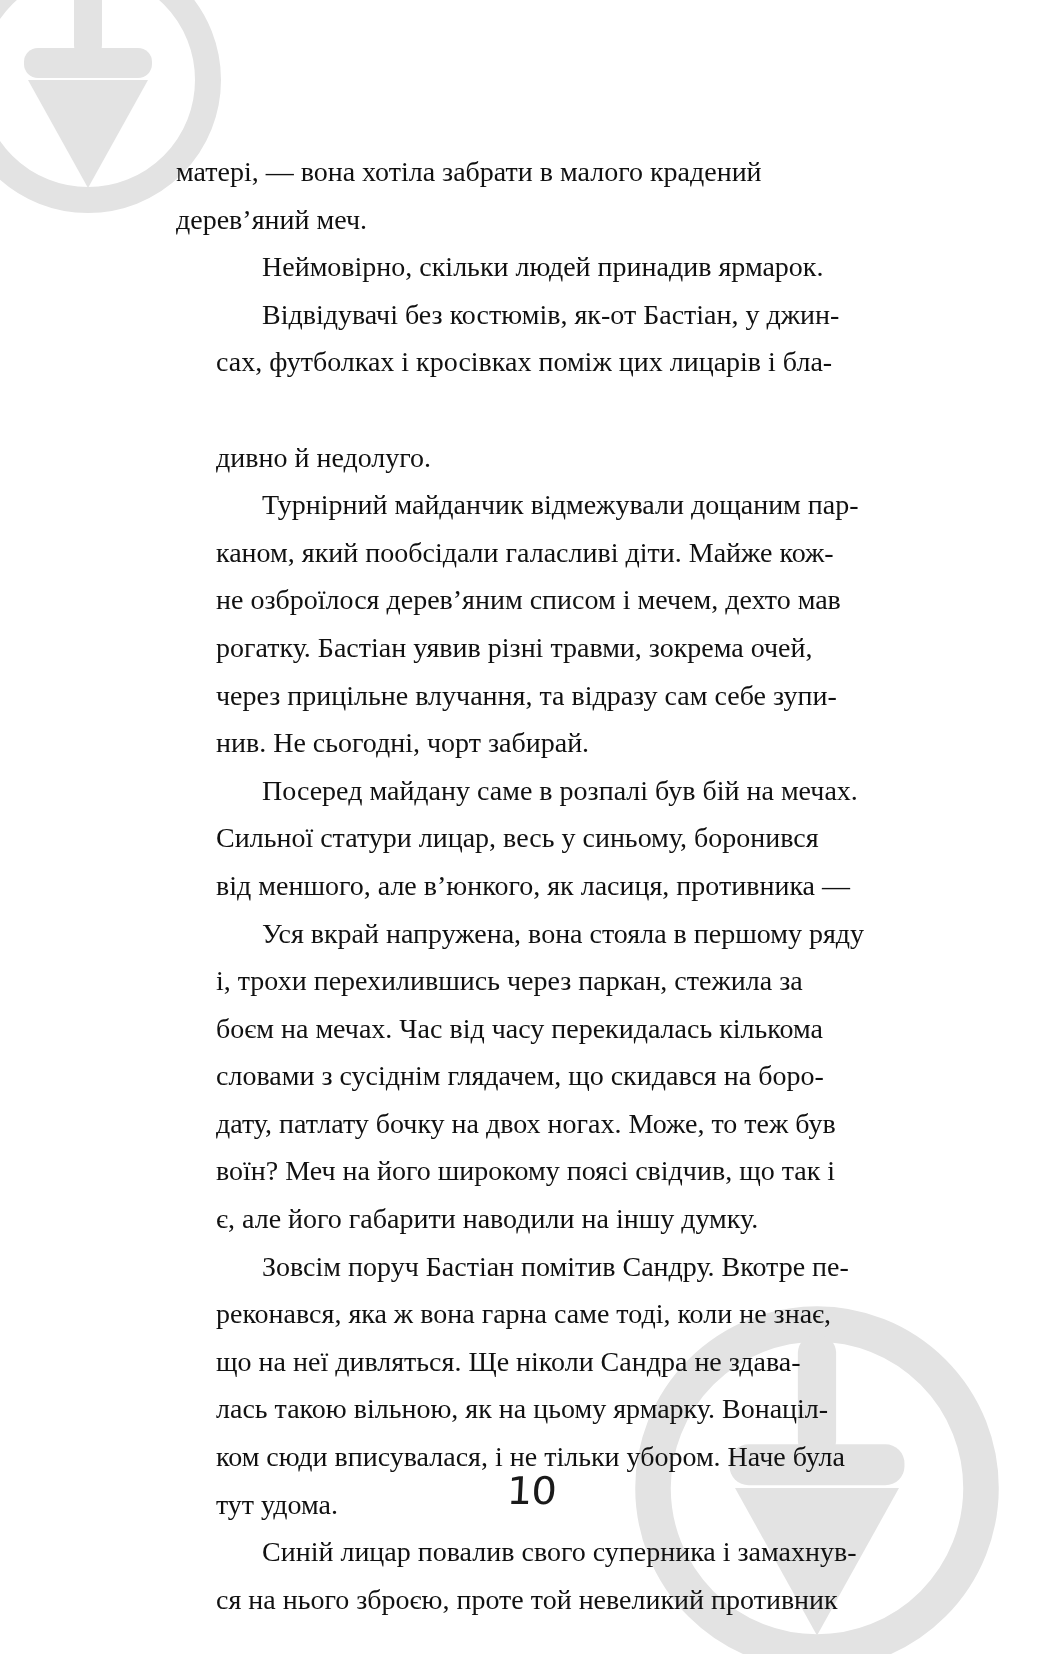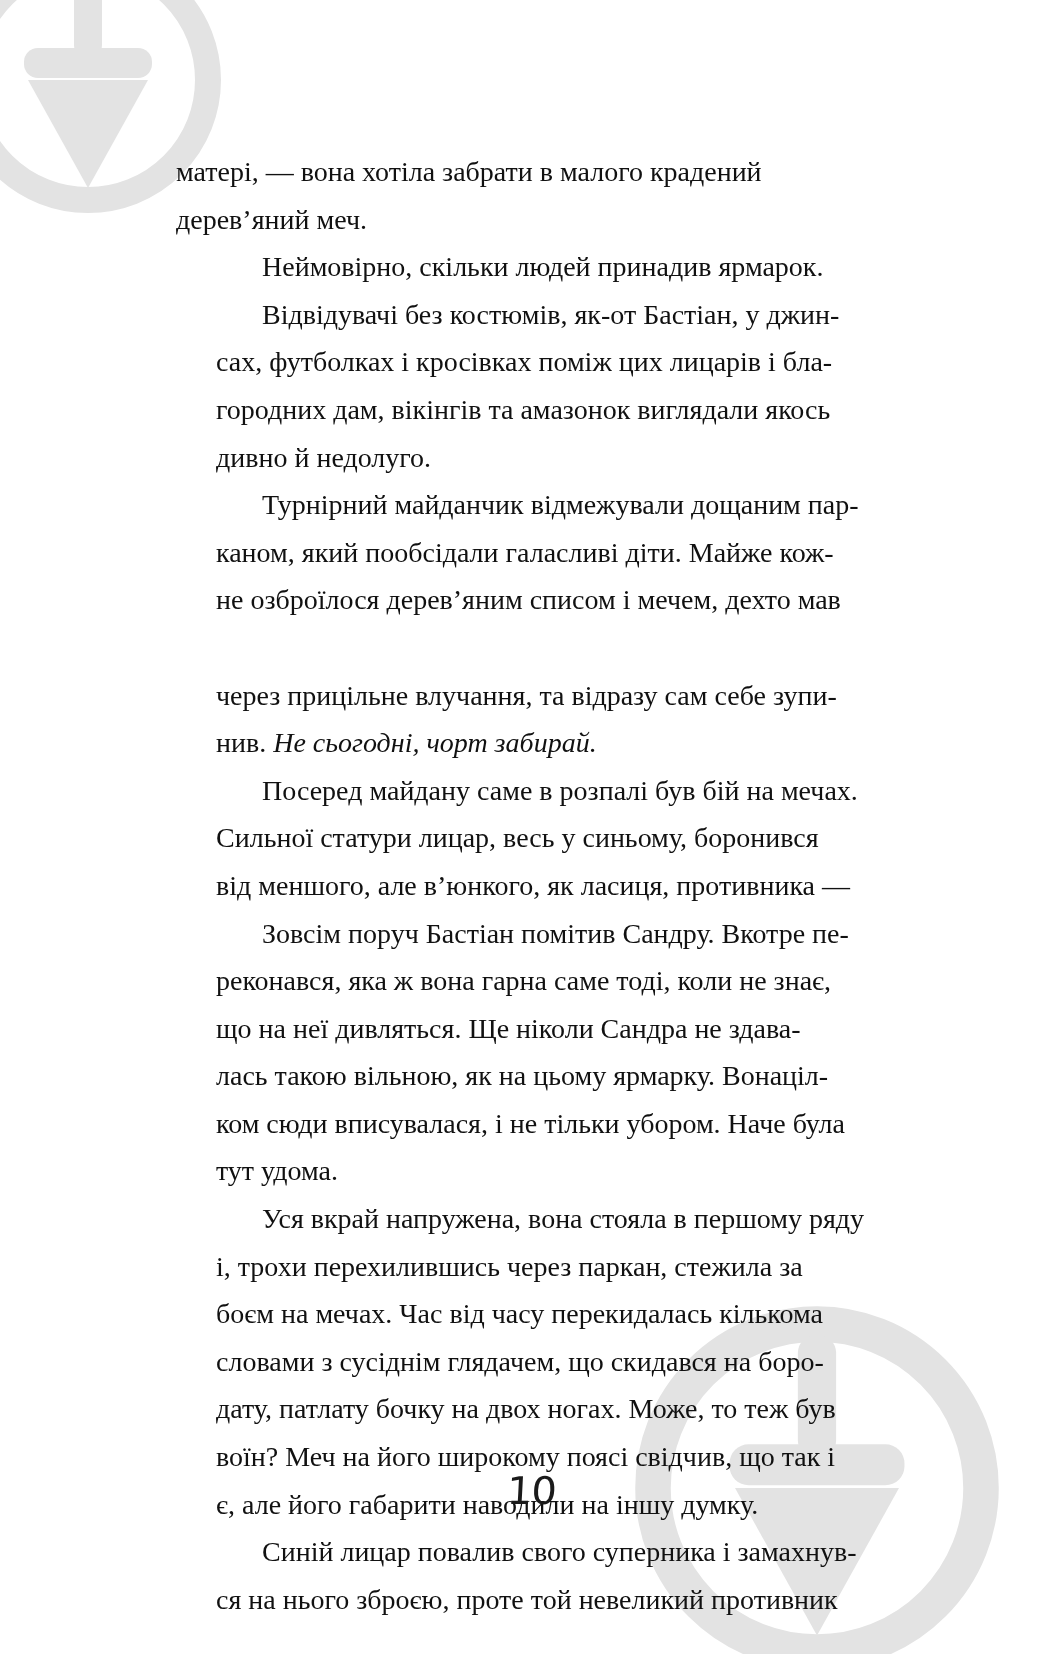--- a/index.html
+++ b/index.html
@@ -59,21 +59,21 @@
     line-height: 47.6px;
     text-align: justify;
     text-align-last: left;
     color: #111111;
     hyphens: manual;
     word-spacing: 0px;
     letter-spacing: 0px;
   }
   .para + .para { margin-top: 0; margin-left: 40px; }
   .indent { text-indent: 46px; }
-  .em { font-style: italic; }
+  .em { }
 
   
   .ln { white-space: pre-wrap; }
 
   
   #folio {
     position: absolute;
     left: 0;
     right: 0;
     top: 1468px;
@@ -123,75 +123,75 @@
 
     <p class="para indent">
       <span class="ln">Неймовірно, скільки людей принадив ярмарок.</span>
     </p>
 
     <p class="para indent">
       <span class="ln">Відвідувачі без костюмів, як-от Бастіан, у джин-</span>
       <br>
       <span class="ln">сах, футболках і кросівках поміж цих лицарів і бла-</span>
       <br>
-      <span class="ln">городних дам, вікінгів та амазонок виглядали якось</span>
       <br>
       <span class="ln">дивно й недолуго.</span>
     </p>
 
     <p class="para indent">
       <span class="ln">Турнірний майданчик відмежували дощаним пар-</span>
       <br>
       <span class="ln">каном, який пообсідали галасливі діти. Майже кож-</span>
       <br>
       <span class="ln">не озброїлося дерев’яним списом і мечем, дехто мав</span>
       <br>
+      <span class="ln">рогатку. Бастіан уявив різні травми, зокрема очей,</span>
       <br>
       <span class="ln">через прицільне влучання, та відразу сам себе зупи-</span>
       <br>
       <span class="ln">нив. </span><span class="ln em">Не сьогодні, чорт забирай.</span>
     </p>
 
     <p class="para indent">
       <span class="ln">Посеред майдану саме в розпалі був бій на мечах.</span>
       <br>
       <span class="ln">Сильної статури лицар, весь у синьому, боронився</span>
       <br>
       <span class="ln">від меншого, але в’юнкого, як ласиця, противника —</span>
       <br>
     </p>
 
     <p class="para indent">
+      <span class="ln">Уся вкрай напружена, вона стояла в першому ряду</span>
+      <br>
+      <span class="ln">і, трохи перехилившись через паркан, стежила за</span>
+      <br>
+      <span class="ln">боєм на мечах. Час від часу перекидалась кількома</span>
+      <br>
+      <span class="ln">словами з сусіднім глядачем, що скидався на боро-</span>
+      <br>
+      <span class="ln">дату, патлату бочку на двох ногах. Може, то теж був</span>
+      <br>
+      <span class="ln">воїн? Меч на його широкому поясі свідчив, що так і</span>
+      <br>
+      <span class="ln">є, але його габарити наводили на іншу думку.</span>
+    </p>
+
+    <p class="para indent">
       <span class="ln">Зовсім поруч Бастіан помітив Сандру. Вкотре пе-</span>
       <br>
       <span class="ln">реконався, яка ж вона гарна саме тоді, коли не знає,</span>
       <br>
       <span class="ln">що на неї дивляться. Ще ніколи Сандра не здава-</span>
       <br>
       <span class="ln">лась такою вільною, як на цьому ярмарку. Вонаціл-</span>
       <br>
       <span class="ln">ком сюди вписувалася, і не тільки убором. Наче була</span>
       <br>
       <span class="ln">тут удома.</span>
-    </p>
-
-    <p class="para indent">
-      <span class="ln">Уся вкрай напружена, вона стояла в першому ряду</span>
-      <br>
-      <span class="ln">і, трохи перехилившись через паркан, стежила за</span>
-      <br>
-      <span class="ln">боєм на мечах. Час від часу перекидалась кількома</span>
-      <br>
-      <span class="ln">словами з сусіднім глядачем, що скидався на боро-</span>
-      <br>
-      <span class="ln">дату, патлату бочку на двох ногах. Може, то теж був</span>
-      <br>
-      <span class="ln">воїн? Меч на його широкому поясі свідчив, що так і</span>
-      <br>
-      <span class="ln">є, але його габарити наводили на іншу думку.</span>
     </p>
 
     <p class="para indent">
       <span class="ln">Синій лицар повалив свого суперника і замахнув-</span>
       <br>
       <span class="ln">ся на нього зброєю, проте той невеликий противник</span>
     </p>
 
   </div>
 

